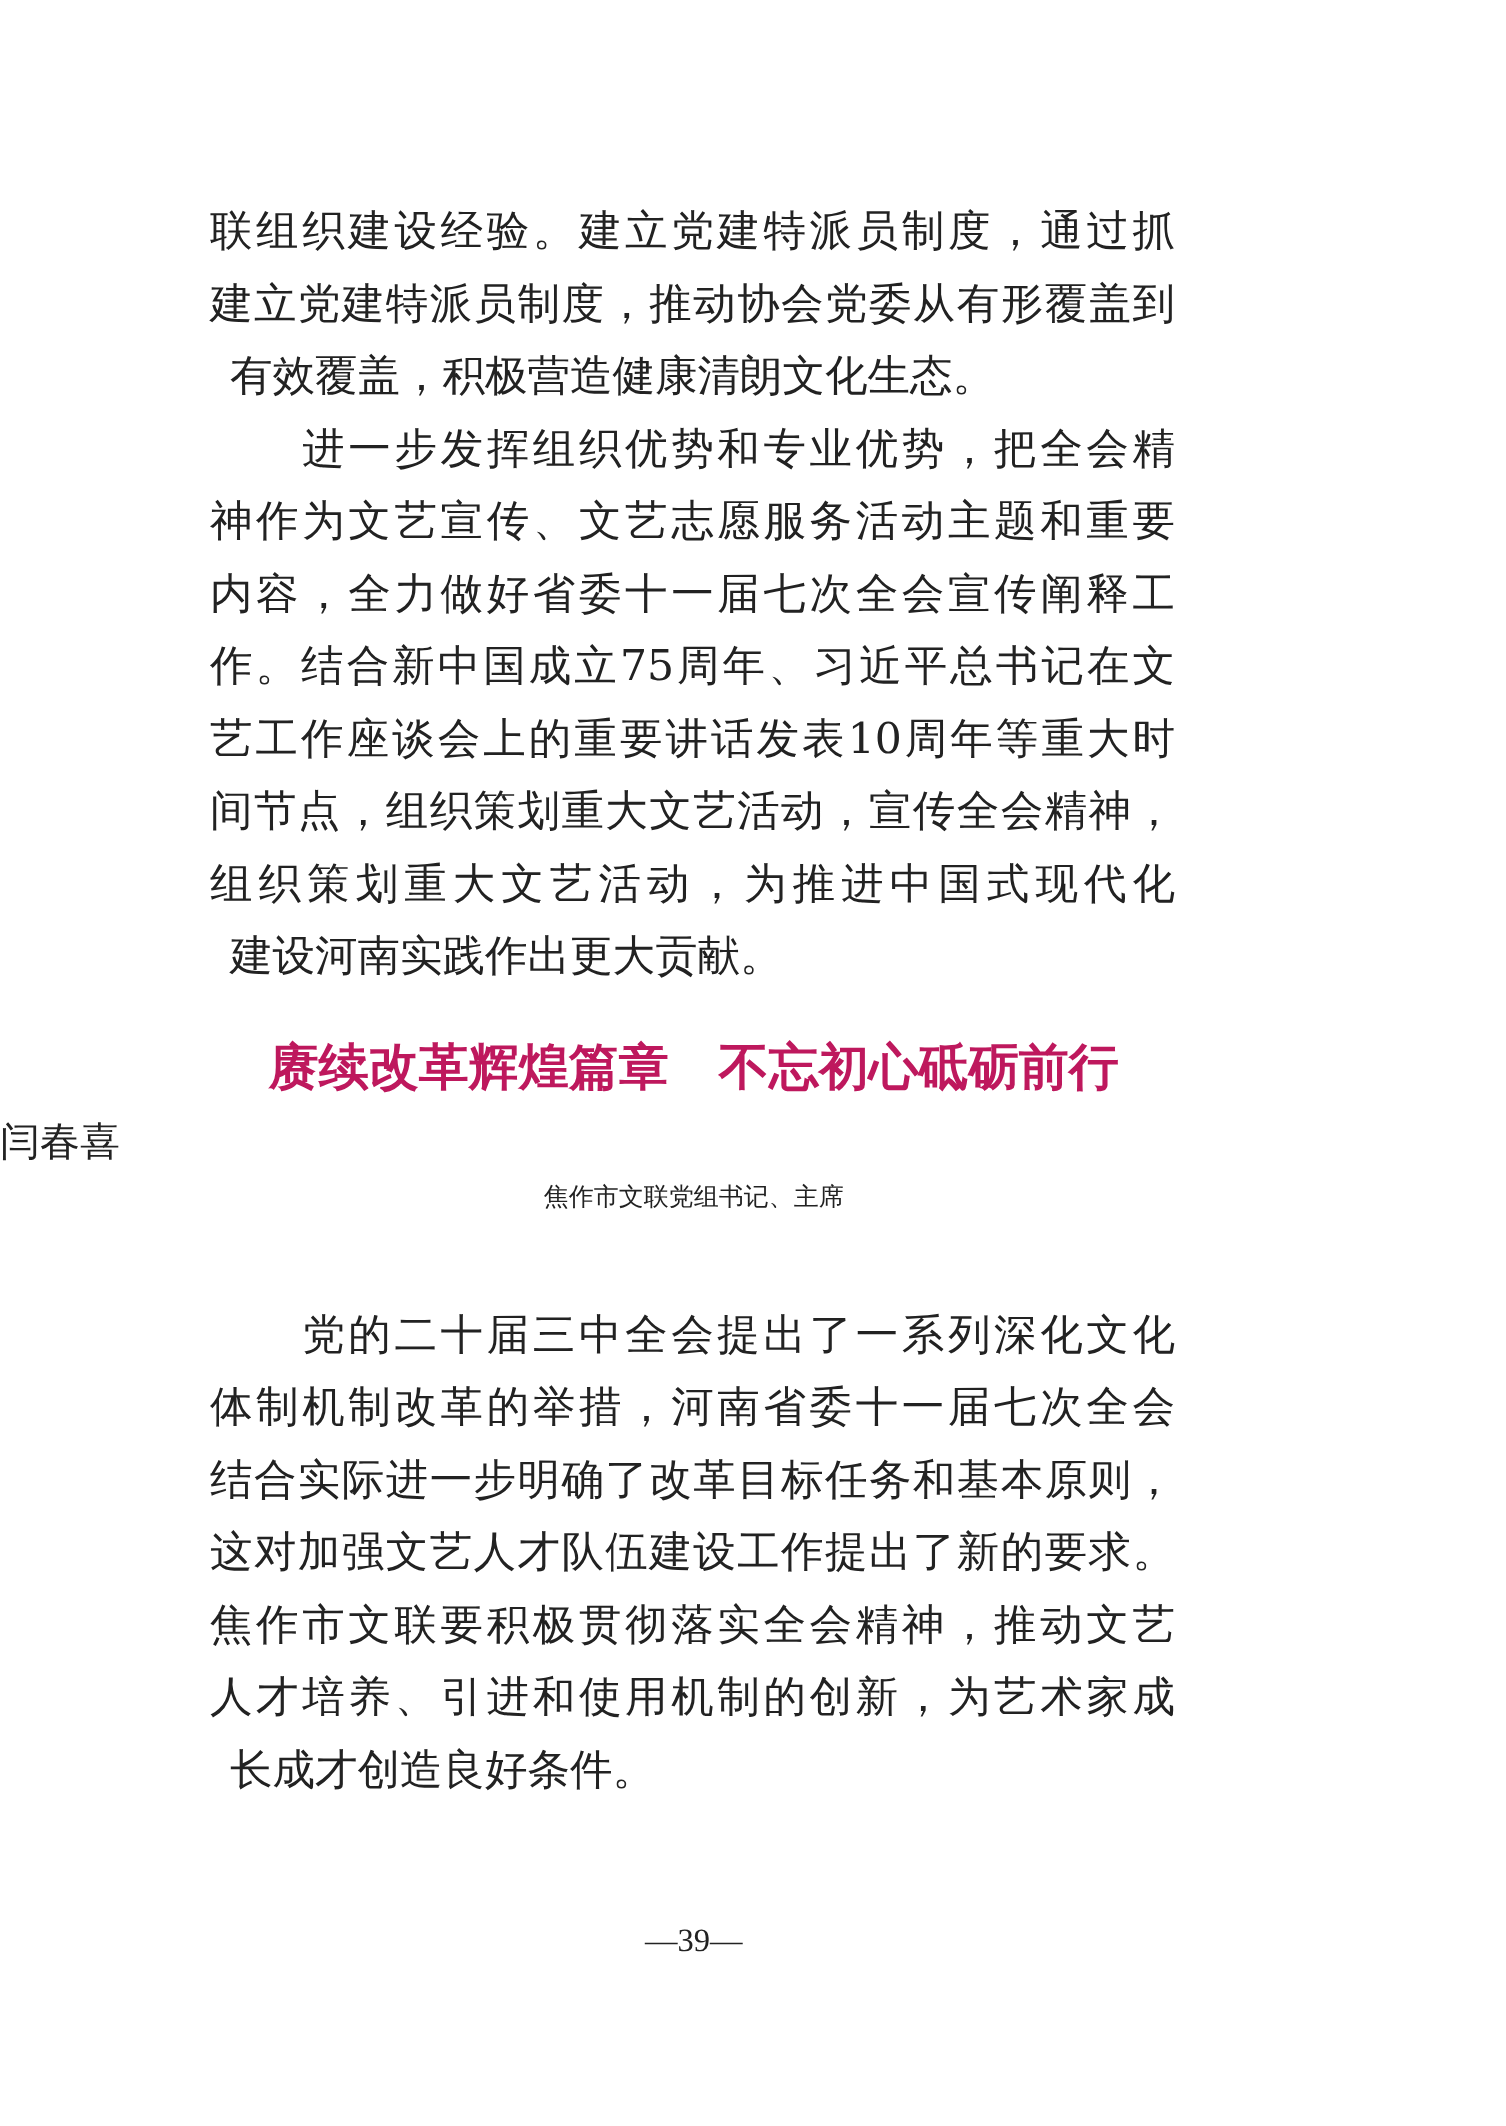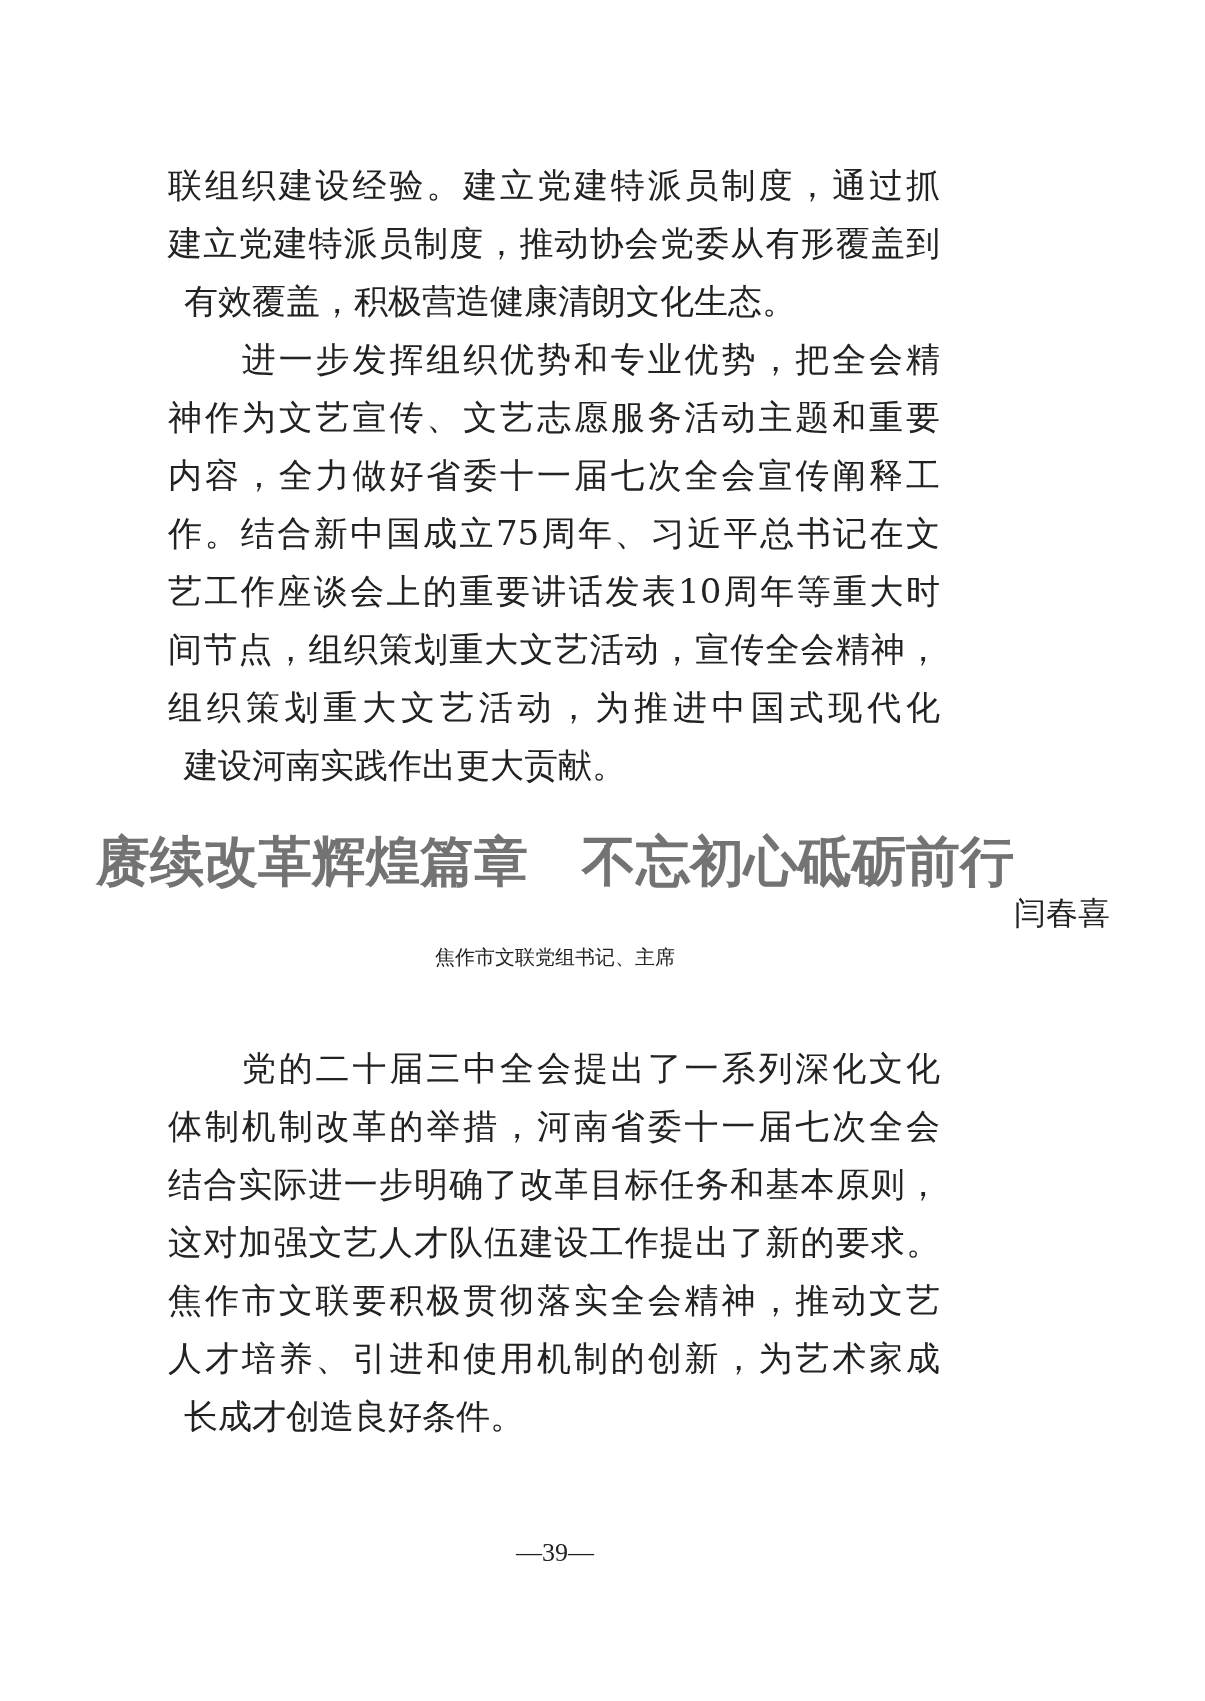--- a/index.html
+++ b/index.html
@@ -2,22 +2,22 @@
 <html><head>
 <meta charset="utf-8">
 <style>
   html,body{margin:0;padding:0;background:#fff;}
   body{width:1205px;height:1701px;position:relative;overflow:hidden;
        font-family:"DejaVu Serif","Liberation Serif",serif;color:#222;}
   .line{position:absolute;left:168px;width:772px;font-size:34px;line-height:40px;
         height:40px;white-space:nowrap;text-align:justify;text-align-last:justify;letter-spacing:0;}
   .short{text-align-last:left;margin-left:16px;}
   .title{position:absolute;left:0;width:1110px;text-align:center;top:826px;
-         font-size:54px;font-weight:bold;font-family:"DejaVu Sans","Liberation Sans",sans-serif;color:#737373;}
-  .author{position:absolute;left:0;width:1110px;text-align:right;top:892px;font-size:32px;}
+         font-size:40px;font-weight:bold;font-family:"DejaVu Sans","Liberation Sans",sans-serif;color:#be185d;}
+  .author{position:absolute;left:0;width:1110px;text-align:left;top:892px;font-size:32px;}
   .role{position:absolute;left:0;width:1110px;text-align:center;top:944px;font-size:20px;}
   .pnum{position:absolute;left:0;width:1110px;text-align:center;top:1538px;font-size:26px;
         font-family:Liberation Serif, serif;}
 </style>
 </head>
 <body>
 
 <div>
   <div class="line" style="top:165px">联组织建设经验。建立党建特派员制度，通过抓</div>
   <div class="line" style="top:223px">建立党建特派员制度，推动协会党委从有形覆盖到</div>

